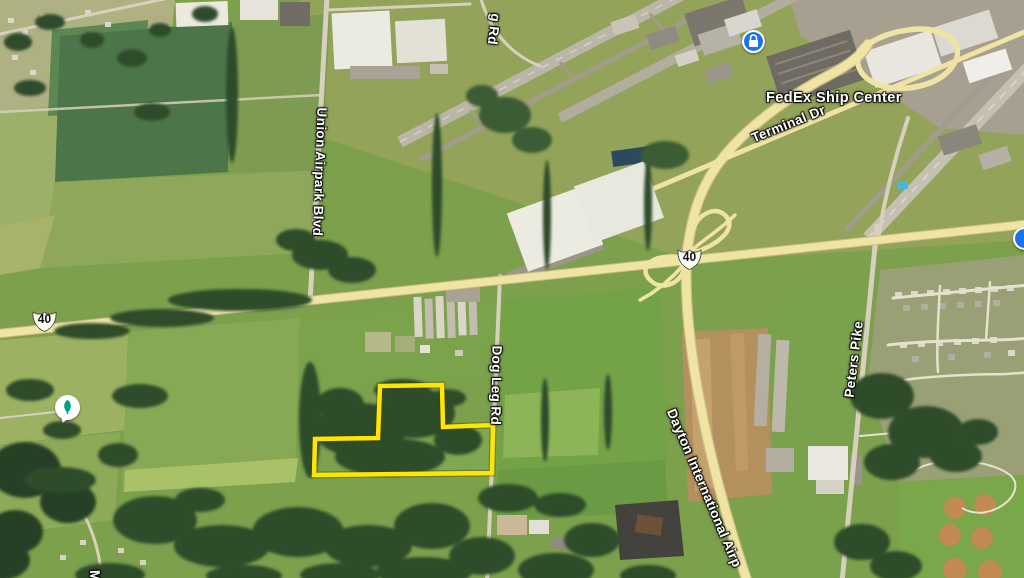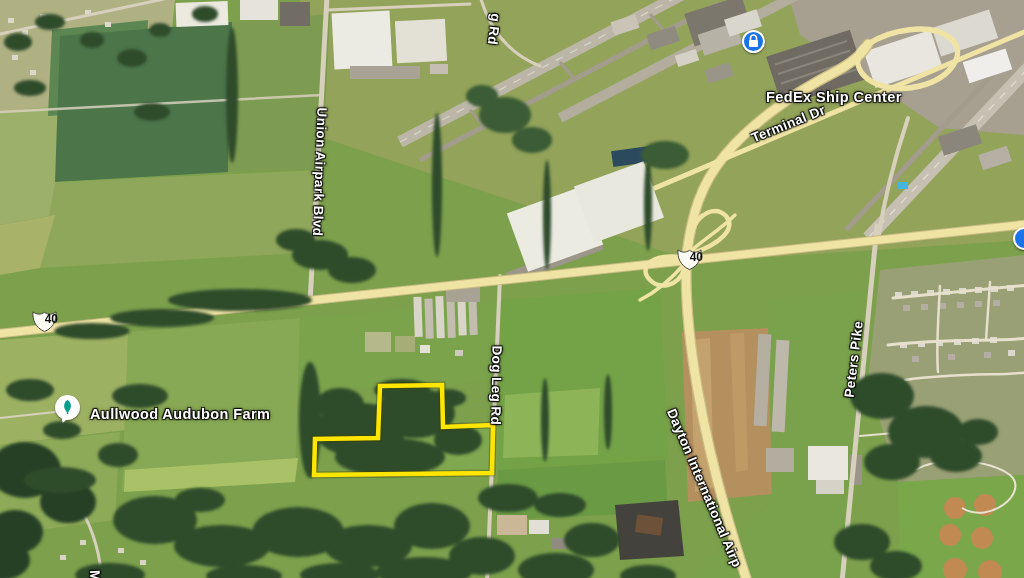--- a/index.html
+++ b/index.html
@@ -6,21 +6,21 @@
   #map{position:relative;width:1024px;height:578px;overflow:hidden;
        font-family:"Liberation Sans",sans-serif;background:#7ca04c;}
   #scene{position:absolute;left:0;top:0;}
   .map-label{position:absolute;color:#fff;font-weight:bold;font-size:13px;
     letter-spacing:.4px;white-space:nowrap;transform-origin:0 50%;
     text-shadow:-1px -1px 1px rgba(0,0,0,.85),1px -1px 1px rgba(0,0,0,.85),
        -1px 1px 1px rgba(0,0,0,.85),1px 1px 1px rgba(0,0,0,.85),0 0 4px rgba(0,0,0,.6);}
   .poi{font-size:14.5px;}
   .shield{position:absolute;width:27px;height:25px;}
   .shield svg{position:absolute;left:0;top:0;}
-  .shield span{position:absolute;left:0;top:3px;width:27px;text-align:right;
+  .shield span{position:absolute;left:0;top:3px;width:27px;text-align:center;
     color:#111;font-weight:bold;font-size:12px;font-family:"Liberation Sans",sans-serif;}
   .poi-circle{position:absolute;width:23px;height:23px;border-radius:50%;
     background:#1a73e8;border:2px solid #fff;box-sizing:border-box;
     box-shadow:0 1px 2px rgba(0,0,0,.5);}
   .pin{position:absolute;width:25px;height:25px;border-radius:50%;background:#fff;
     box-shadow:0 1px 2px rgba(0,0,0,.5);}
   .pin::after{content:"";position:absolute;left:4px;top:20px;width:0;height:0;
     border-left:5px solid transparent;border-right:5px solid transparent;
     border-top:8px solid #fff;transform:rotate(18deg);}
 </style>
@@ -315,21 +315,20 @@
   </svg>
 </div>
 <div class="map-label poi" style="left:766px;top:41px;margin-top:48px;">FedEx Ship Center</div>
 
 <div class="pin" style="left:55px;top:395px;">
   <svg width="25" height="25" viewBox="0 0 25 25">
     <path d="M12.5,5 C8,7.5 8,14 12.5,17.5 C17,14 17,7.5 12.5,5 Z" fill="#00a08c"></path>
     <line x1="12.5" y1="12" x2="12.5" y2="19" stroke="#00a08c" stroke-width="1.5"></line>
   </svg>
 </div>
-<div class="map-label poi" style="left:90px;top:406px;">Aullwood Audubon Farm</div>
 
 <div class="map-label" style="left:322px;top:100px;font-size:13.5px;transform:rotate(92deg);">Union Airpark Blvd</div>
 
 <div class="map-label" style="left:752px;top:131px;font-size:13.5px;transform:rotate(-22deg);">Terminal Dr</div>
 
 <div class="map-label" style="left:497px;top:338px;font-size:13.5px;transform:rotate(91deg);">Dog Leg Rd</div>
 
 <div class="map-label" style="left:496px;top:6px;font-size:13.5px;transform:rotate(97deg);">g Rd</div>
 
 <div class="map-label" style="left:849px;top:390px;font-size:13.5px;transform:rotate(-83deg);">Peters Pike</div>

